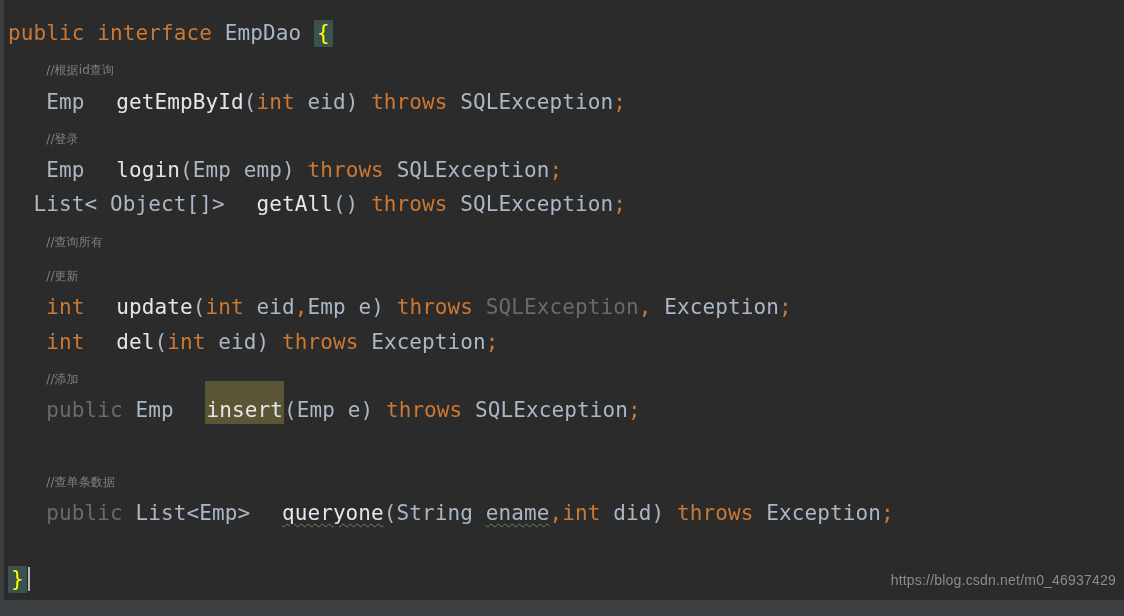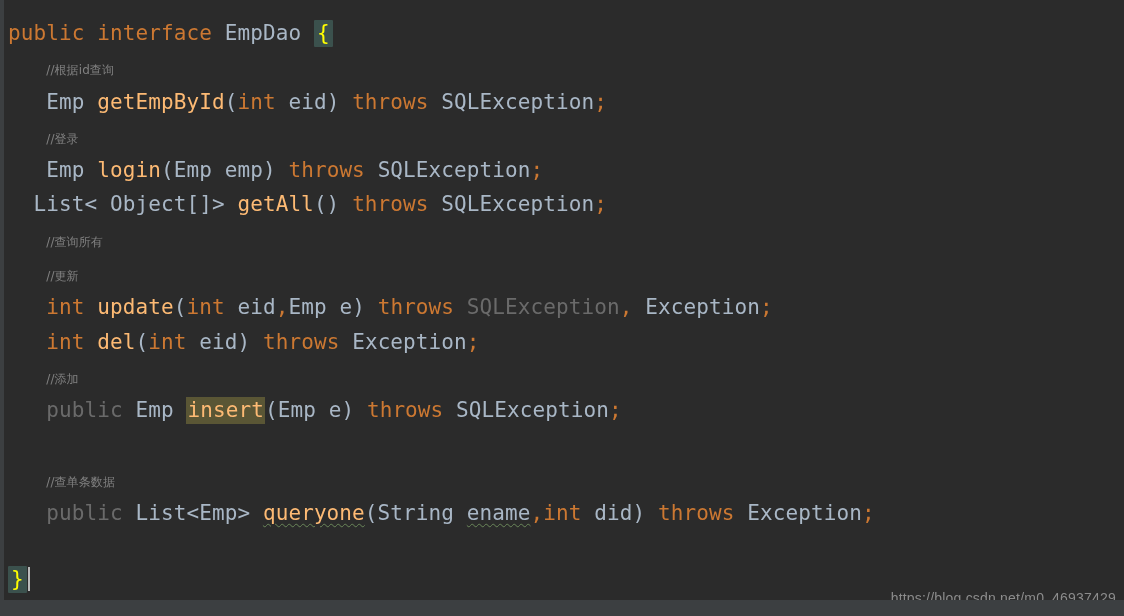--- a/index.html
+++ b/index.html
@@ -60,38 +60,38 @@
     font-size: 21px;
     letter-spacing: 0.1px;
     padding-left: 8px;
   }
 
   .tok { white-space: pre; }
 
   
   .kw       { color: #cc7832; }          
   .type     { color: #a9b7c6; }          
-  .method   { color: #fdba74; }
+  .method   { color: #e5e5e5; margin-left: 19px; }
   .paren    { color: #a9b7c6; }
   .comment  { color: #808080; }
   .dim      { color: #6a6a6a; }          
   .brace    { color: #ffff00; }          
   .semi     { color: #cc7832; }
 
   
   .brace-hl {
     background: #3b514d;
     padding: 1px 3px 2px 3px;
     border-radius: 1px;
   }
 
   
   .occ-hl {
     background: #5a5635;
-    padding: 1px 1px 2px 1px;
+    padding: 17px 1px 2px 1px;
   }
 
   
   .squiggle {
     text-decoration: underline;
     text-decoration-style: wavy;
     text-decoration-color: #6a8759;
     text-decoration-thickness: 1px;
     text-underline-offset: 3px;
   }
@@ -106,21 +106,21 @@
     margin-left: 1px;
   }
 
   
   .cjk { font-family: "DejaVu Sans", sans-serif; font-size: 12px; }
 
   
   #watermark {
     position: absolute;
     right: 8px;
-    bottom: 10px;
+    bottom: 28px;
     font-family: "Liberation Sans", sans-serif;
     font-size: 14px;
     color: #8c8c8c;
     letter-spacing: 0.2px;
     white-space: nowrap;
   }
 
   
   #closing-line {
     position: absolute;

